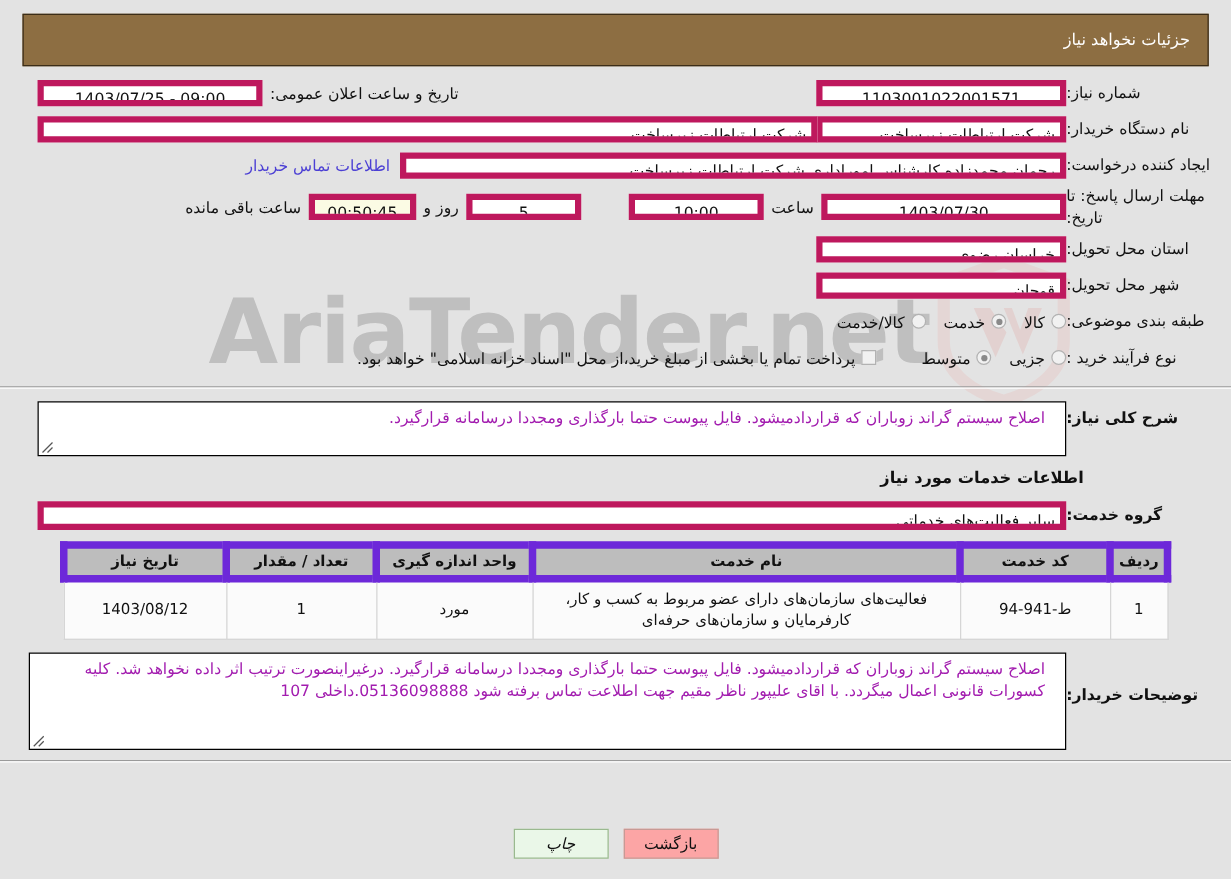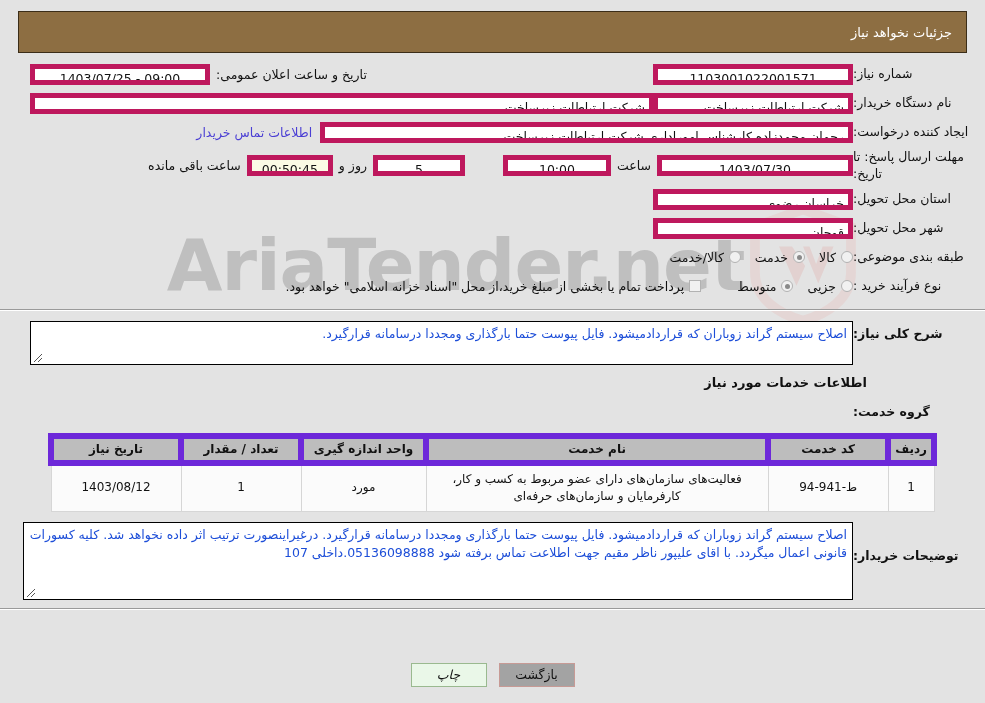--- a/index.html
+++ b/index.html
@@ -139,22 +139,22 @@
     background: #f1f1f1;
     display: inline-block;
     flex: 0 0 12px;
   }
 
   
   .tarea {
     background: #ffffff;
     border: 1px solid #000000;
     font-size: 12.5px;
-    color: #1d4ed8;
-    padding: 3px 5px 0 5px;
+    color: #a21caf;
+    padding: 3px 16px 0 5px;
     line-height: 1.5;
     text-align: right;
     position: relative;
     overflow: hidden;
   }
   .tarea .grip {
     position: absolute;
     left: 2px; bottom: 1px;
     width: 10px; height: 10px;
     color: #555;
@@ -213,21 +213,21 @@
     height: 24px;
     line-height: 22px;
     font-size: 12.5px;
     text-align: center;
     border: 1px solid #8a8a8a;
     cursor: pointer;
     padding: 0 10px;
     color: #111;
   }
   .btn.print { background: #eaf7e8; border-color: #9ab98f; font-style: italic; }
-  .btn.back  { background: #a3a3a3; border-color: #c79a95; }
+  .btn.back  { background: #fca5a5; border-color: #c79a95; }
 </style>
 </head>
 <body>
 
 <div class="page">
 
   <div class="watermark">
     <div class="wm-inner">
       <svg class="wm-shield" viewBox="0 0 100 110">
         <path d="M50 4 L94 20 V62 C94 86 72 100 50 106 C28 100 6 86 6 62 V20 Z" fill="none" stroke="#e8b9b6" stroke-width="9"></path>
@@ -339,20 +339,21 @@
           </svg>
         </span>
       </div>
       <div style="width:16px;"></div>
     </div>
 
     <div class="section-head" style="padding-right:118px;">اطلاعات خدمات مورد نیاز</div>
 
     <div class="frow" style="margin-top:10px;">
       <div class="flabel bold-label">گروه خدمت:</div>
+      <div class="fld right" style="flex:1 1 auto; height:23px; line-height:21px;">سایر فعالیت‌های خدماتی</div>
       <div style="width:16px;"></div>
     </div>
 
     <div class="tblwrap">
       <table class="items">
         <thead>
           <tr>
             <th style="width:42px;">ردیف</th>
             <th style="width:120px;">کد خدمت</th>
             <th>نام خدمت</th>

